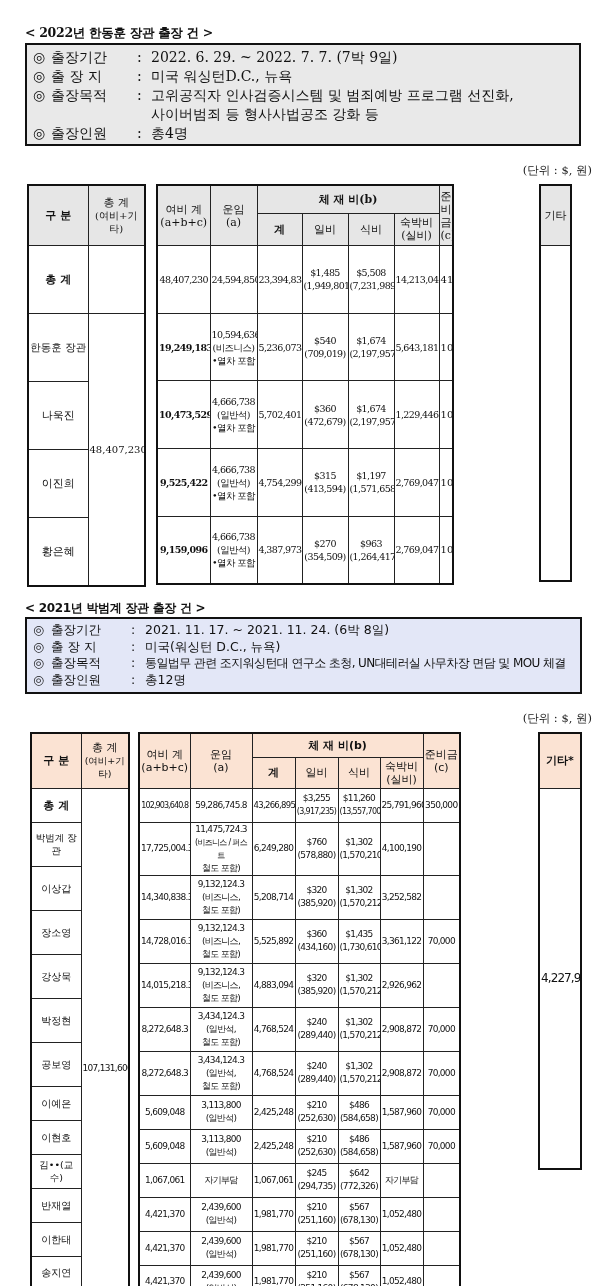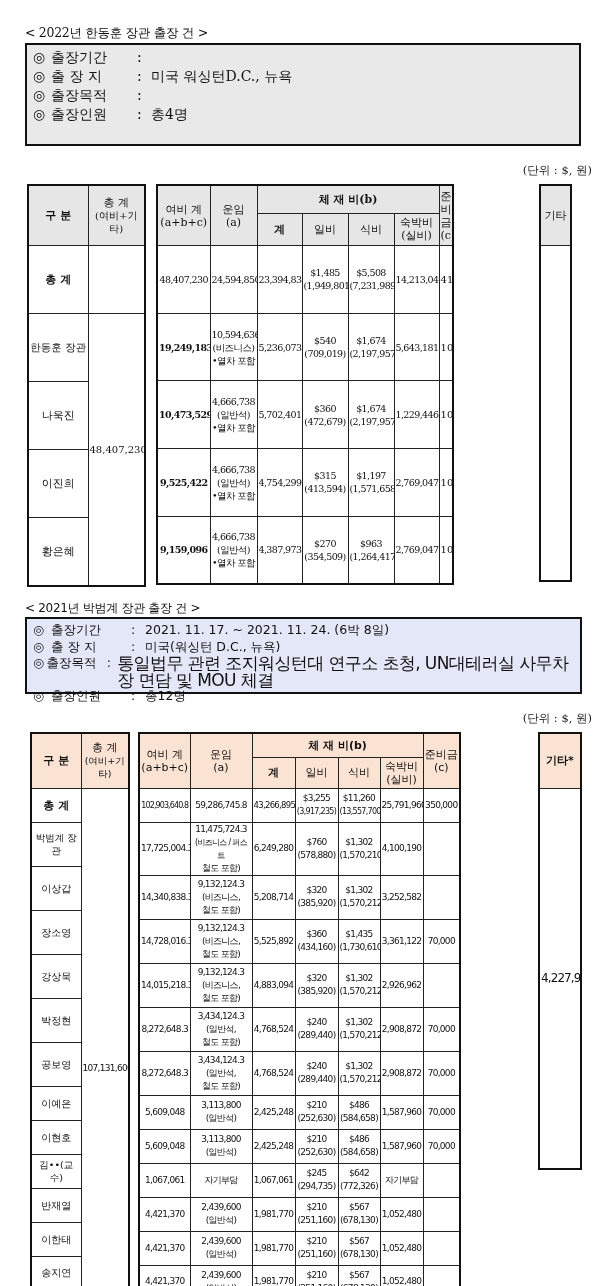--- a/index.html
+++ b/index.html
@@ -1,19 +1,19 @@
 <!DOCTYPE html>
 <html><head>
 <meta charset="utf-8">
 <style>
   * { box-sizing: border-box; margin: 0; padding: 0; }
   html, body { width: 600px; height: 1286px; background: #ffffff; overflow: hidden; }
   body { position: relative; font-family: "DejaVu Serif", "Liberation Serif", serif; color: #111; }
 
-  .section-title { position: absolute; left: 25px; font-size: 12.5px; font-weight: normal; letter-spacing: -0.3px; }
+  .section-title { position: absolute; left: 25px; font-size: 12.5px; font-weight: bold; letter-spacing: -0.3px; }
   .info-box { position: absolute; border: 2px solid #111; padding: 3px 6px; font-size: 14px; line-height: 19px; }
   .info-box.gray { background: #e9e9e9; }
   .info-box.blue { background: #e3e7f7; font-size: 12.5px; line-height: 16.5px; font-family: "DejaVu Sans", "Liberation Sans", sans-serif; }
   .info-row { display: flex; white-space: nowrap; }
   .info-row .bullet { width: 18px; }
   .info-row .label { width: 86px; }
   .info-box.blue .info-row .label { width: 80px; }
   .info-row .colon { width: 14px; }
   .info-row .value { white-space: pre-line; }
 
@@ -35,31 +35,34 @@
 </head>
 <body>
 
 <div class="section-title" style="top:25px;">&lt; 2022년 한동훈 장관 출장 건 &gt;</div>
 
 <div class="info-box gray" style="left:25px; top:43px; width:556px; height:103px;">
   <div class="info-row">
     <span class="bullet">◎</span>
     <span class="label">출장기간</span>
     <span class="colon">:</span>
+    <span class="value">2022. 6. 29. ~ 2022. 7. 7. (7박 9일)</span>
   </div>
   <div class="info-row">
     <span class="bullet">◎</span>
     <span class="label">출 장 지</span>
     <span class="colon">:</span>
     <span class="value">미국 워싱턴D.C., 뉴욕</span>
   </div>
   <div class="info-row">
     <span class="bullet">◎</span>
     <span class="label">출장목적</span>
     <span class="colon">:</span>
+    <span class="value">고위공직자 인사검증시스템 및 범죄예방 프로그램 선진화,
+사이버범죄 등 형사사법공조 강화 등</span>
   </div>
   <div class="info-row">
     <span class="bullet">◎</span>
     <span class="label">출장인원</span>
     <span class="colon">:</span>
     <span class="value">총4명</span>
   </div>
 </div>
 
 <div class="unit" style="top:163px;">(단위 : $, 원)</div>
@@ -250,21 +253,21 @@
   <div class="info-row">
     <span class="bullet">◎</span>
     <span class="label">출 장 지</span>
     <span class="colon">:</span>
     <span class="value">미국(워싱턴 D.C., 뉴욕)</span>
   </div>
   <div class="info-row">
     <span class="bullet">◎</span>
     <span class="label">출장목적</span>
     <span class="colon">:</span>
-    <span class="value" style="letter-spacing:-0.6px; font-size:17px;">통일법무 관련 조지워싱턴대 연구소 초청, UN대테러실 사무차장 면담 및 MOU 체결</span>
+    <span class="value" style="letter-spacing:-0.6px; font-size:12px;">통일법무 관련 조지워싱턴대 연구소 초청, UN대테러실 사무차장 면담 및 MOU 체결</span>
   </div>
   <div class="info-row">
     <span class="bullet">◎</span>
     <span class="label">출장인원</span>
     <span class="colon">:</span>
     <span class="value">총12명</span>
   </div>
 </div>
 
 <div class="unit" style="top:711px;">(단위 : $, 원)</div>

